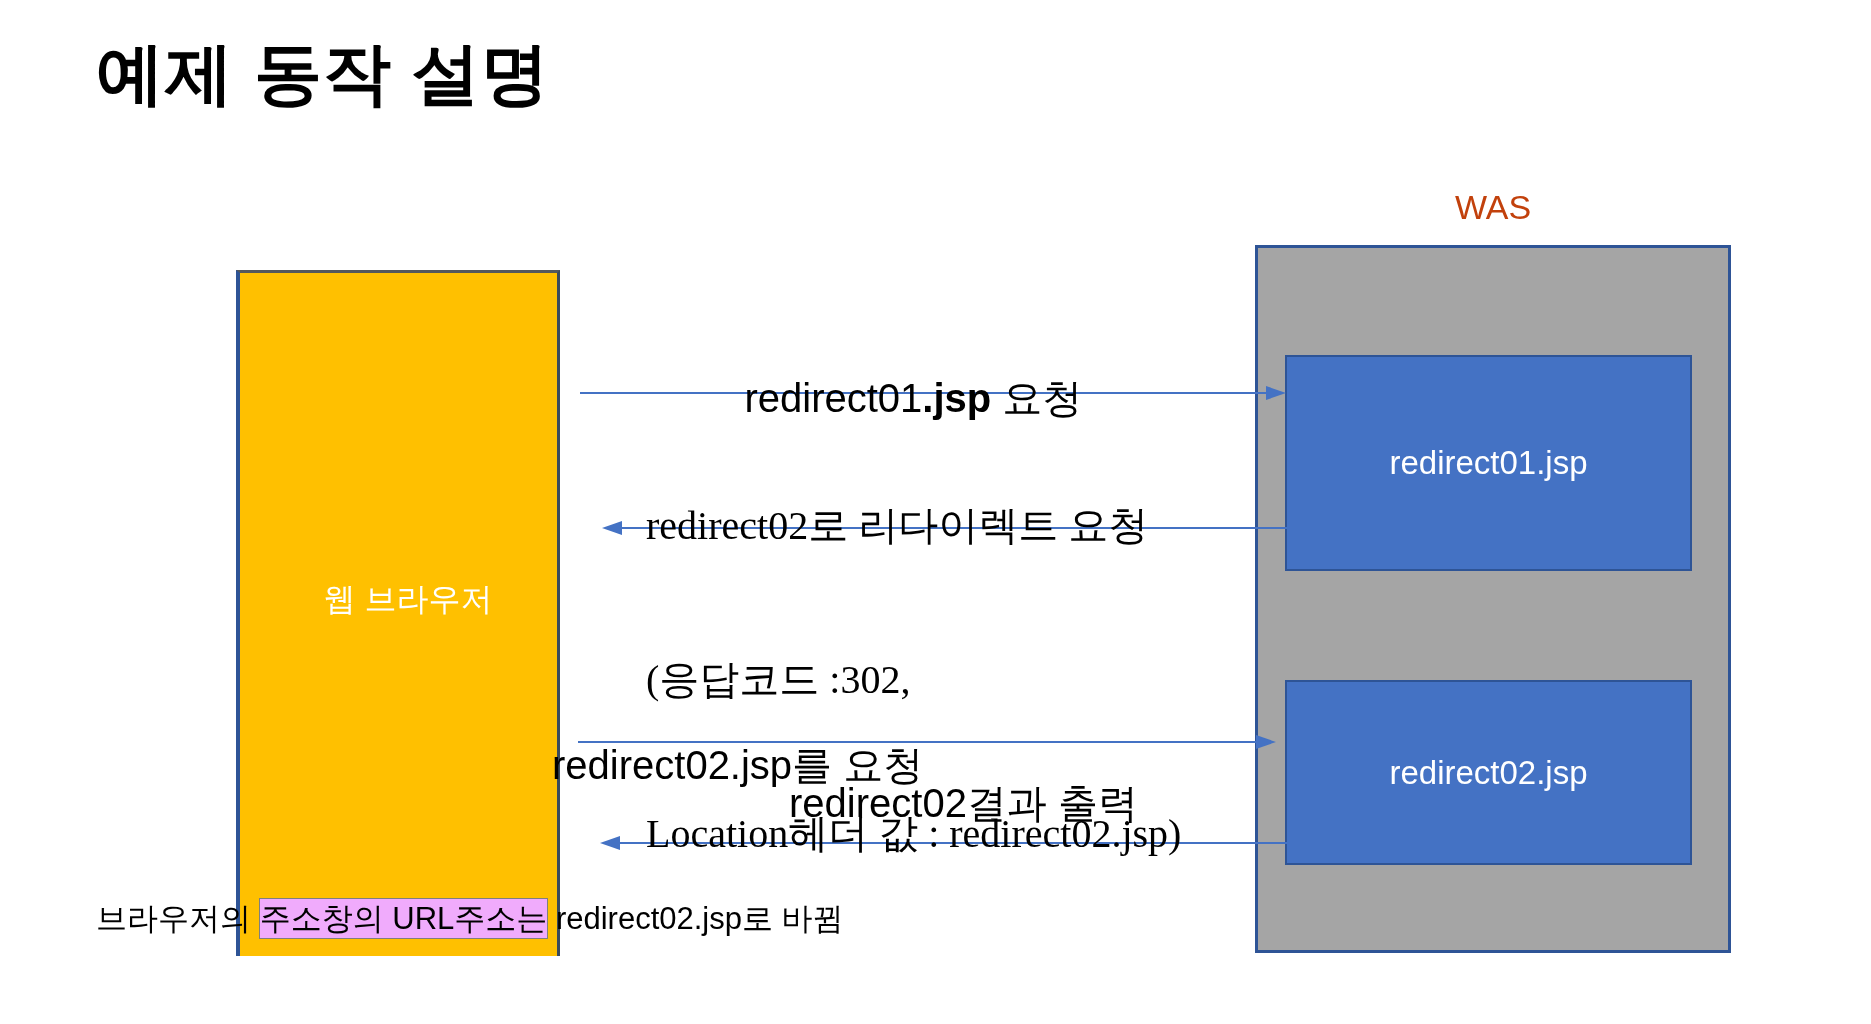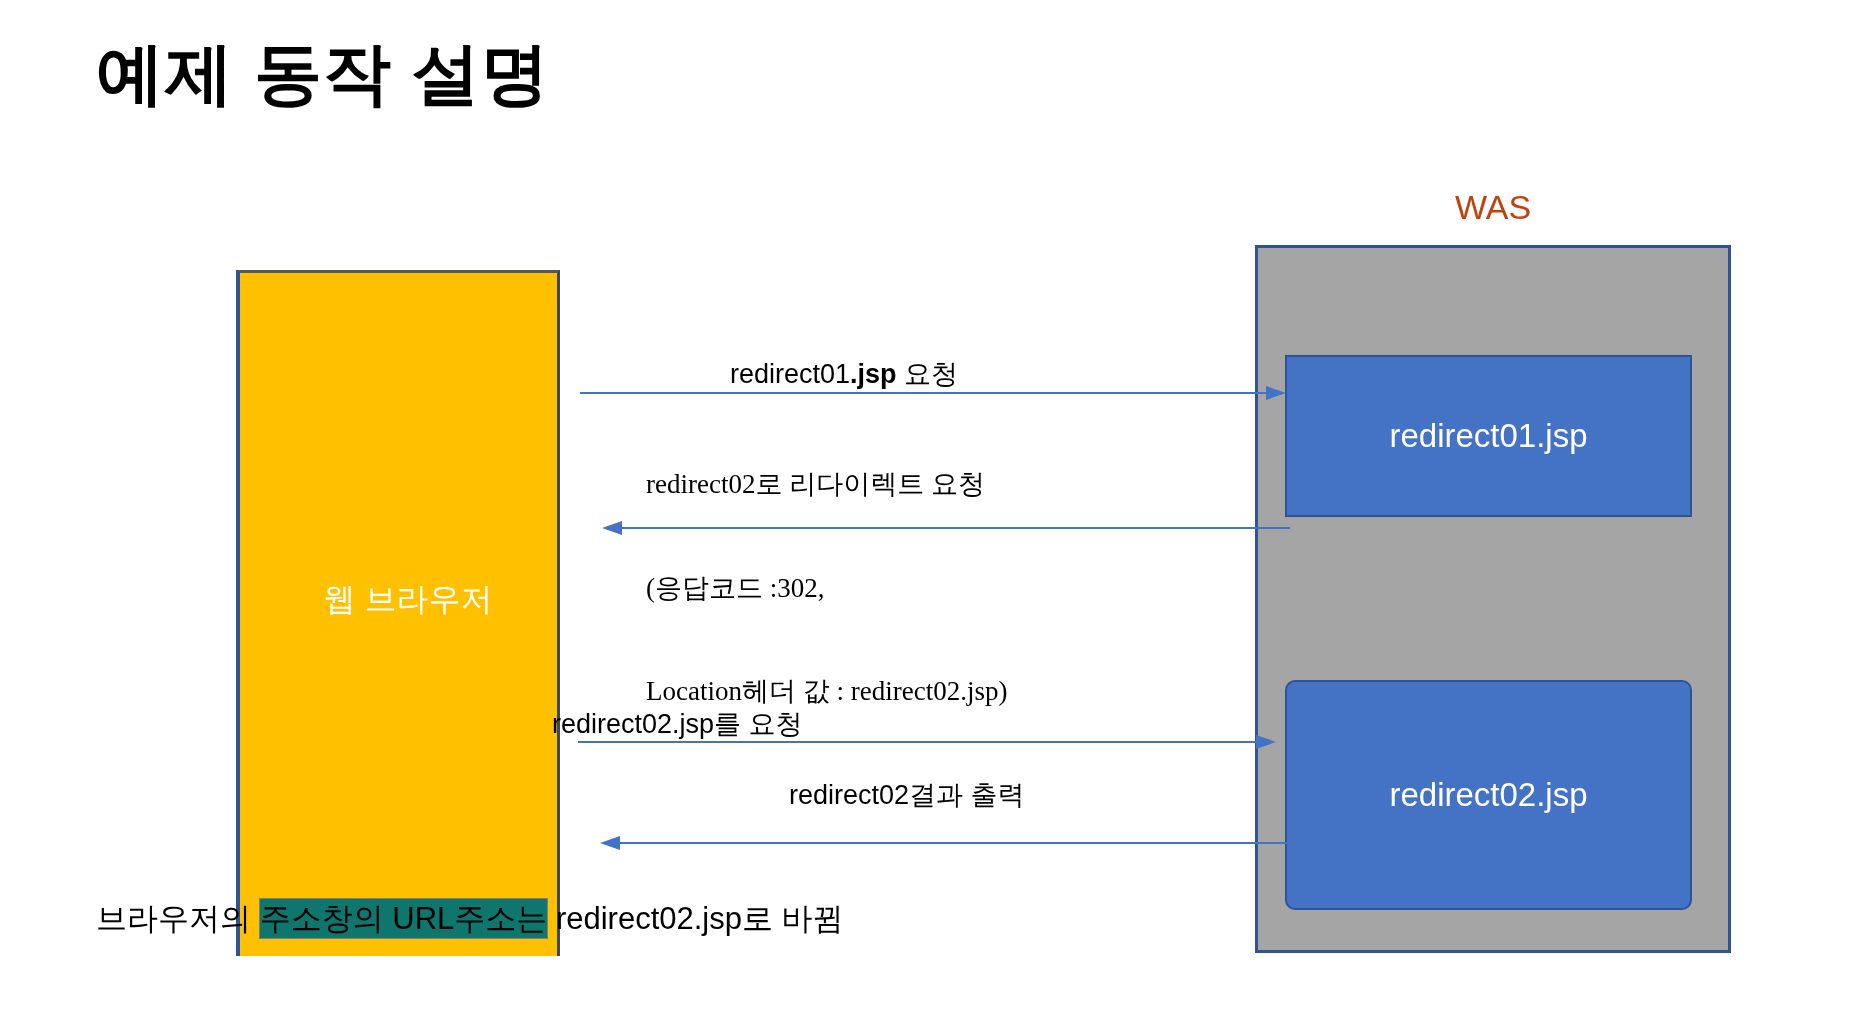--- a/index.html
+++ b/index.html
@@ -63,28 +63,27 @@
     font-size: 33px;
     display: flex;
     align-items: center;
     justify-content: center;
     text-align: center;
   }
   #jsp-box-1 {
     left: 1285px;
     top: 355px;
     width: 407px;
-    height: 162px;
+    height: 216px;
   }
   #jsp-box-2 {
     left: 1285px;
     top: 680px;
     width: 407px;
-    height: 230px;
-    border-radius: 10px;
+    height: 185px;
   }
 
   
   #browser-box {
     position: absolute;
     left: 236px;
     top: 270px;
     width: 324px;
     height: 686px;
     background: #FFC000;
@@ -107,21 +106,21 @@
   .arrow {
     position: absolute;
     height: 20px;
     pointer-events: none;
   }
   .arrow svg { display: block; }
 
   
   .flow-label {
     position: absolute;
-    font-size: 27px;
+    font-size: 40px;
     color: #000000;
     line-height: 1.28;
     white-space: pre;
   }
   .flow-label b { font-weight: 700; }
 
   #label-1 { left: 700px;  top: 322px; }
   #label-2 { left: 646px;  top: 398px; font-family: Liberation Serif, serif; }
   #label-3 { left: 552px;  top: 638px; }
   #label-4 { left: 789px;  top: 778px; }
@@ -130,21 +129,21 @@
   #bottom-caption {
     position: absolute;
     left: 96px;
     top: 898px;
     font-size: 31px;
     color: #000000;
     white-space: nowrap;
     z-index: 5;
   }
   #bottom-caption .hl {
-    background: #0f766e;
+    background: #f0abfc;
     outline: 1px solid #7F7F7F;
     padding: 2px 0;
   }
 </style>
 </head>
 <body>
 
 <div id="slide">
 
   <div id="slide-title">예제 동작 설명</div>

